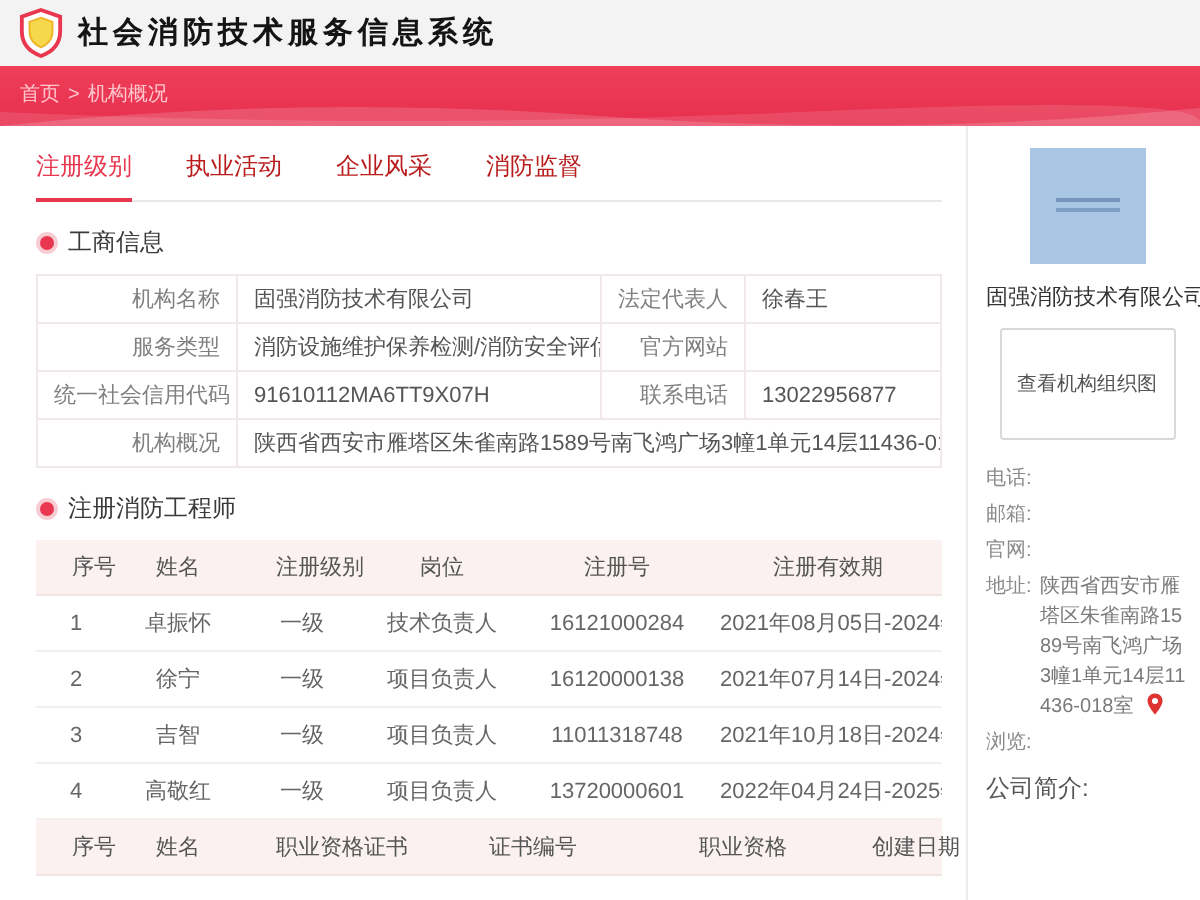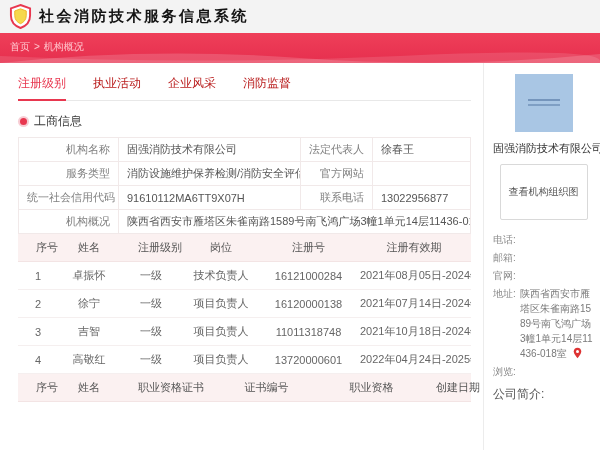--- a/index.html
+++ b/index.html
@@ -119,20 +119,24 @@
       </tr>
       <tr>
         <td class="lbl">机构概况</td>
         <td colspan="3">
           <span>陕西省西安市雁塔区朱雀南路1589号南飞鸿广场3幢1单元14层11436-018室</span>
         </td>
       </tr>
     </tbody>
       </table>
 
+    <div class="sec-title">
+      <span class="dot"></span>
+      <span>注册消防工程师</span>
+    </div>
     <table class="data-table tbl-eng" data-table="engineers">
         <thead>
           <tr>
             <th>序号</th>
             <th>姓名</th>
             <th>注册级别</th>
             <th>岗位</th>
             <th>注册号</th>
             <th>注册有效期</th>
           </tr>

